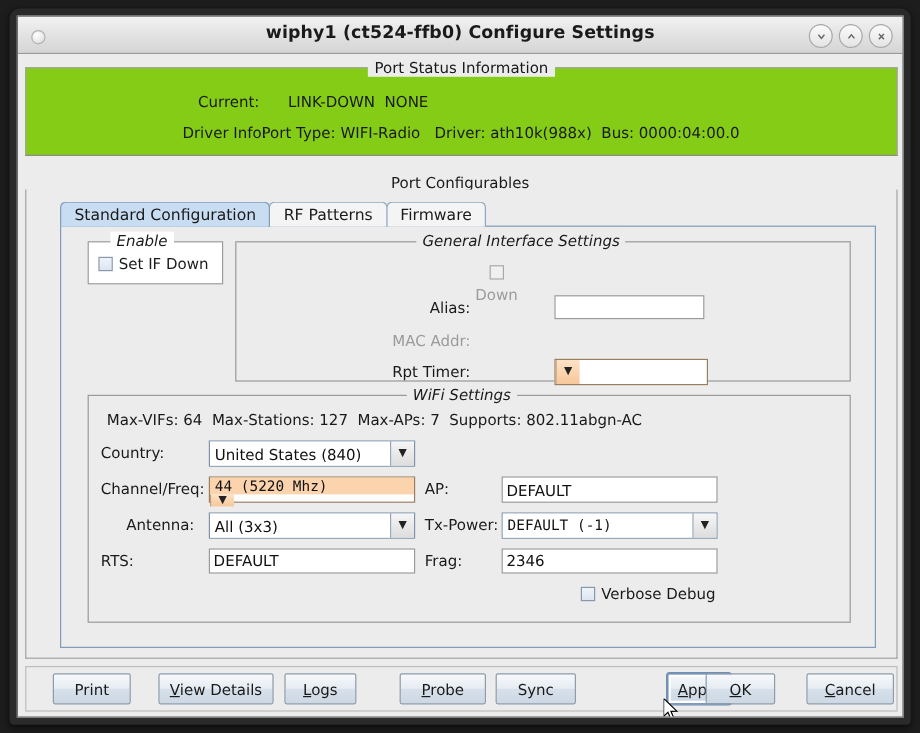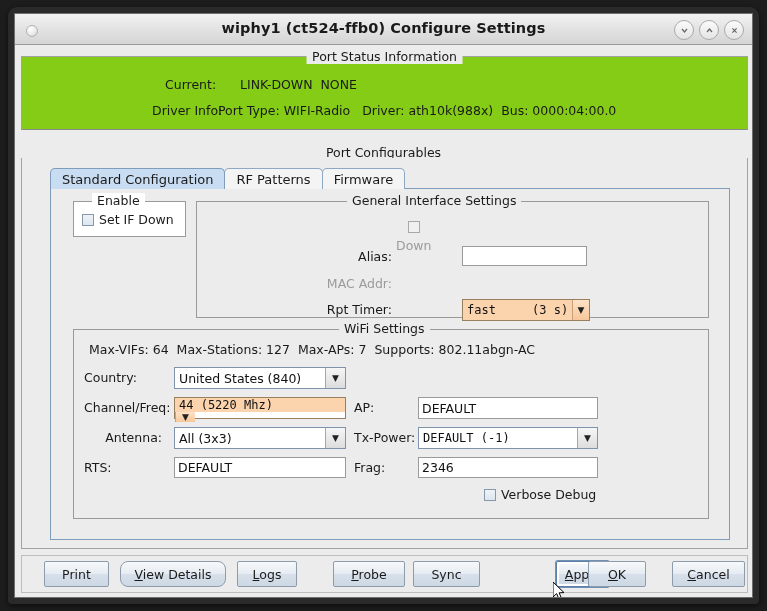--- a/index.html
+++ b/index.html
@@ -65,20 +65,21 @@
     box-sizing: border-box;
   }
   .group > .legend {
     position: absolute;
     top: -9px;
     background: #ececec;
     padding: 0 5px;
     font-size: 12.5px;
     color: #1a1a1a;
     white-space: nowrap;
+    font-style: italic;
   }
   
   .status-box {
     position: absolute; left: 6px; top: 42px;
     width: 727px; height: 74px;
     background: #84cc16;
     border: 1px solid #a2a2a2;
     border-bottom-color: #8a8a8a;
     box-sizing: border-box;
   }
@@ -293,21 +294,20 @@
           <span>Down</span>
         </div>
 
         <div class="lbl" style="position:absolute; left:120px; top:47px; width:75px;">Alias:</div>
         <input class="txtin" style="position: absolute; left: 265px; top: 44px; width: 125px;" type="text" value="">
 
         <div class="lbl dim" style="position:absolute; left:100px; top:74px; width:95px;">MAC Addr:</div>
 
         <div class="lbl" style="position:absolute; left:100px; top:100px; width:95px;">Rpt Timer:</div>
         <div class="combo mod" style="position:absolute; left:265px; top:97px; width:128px;">
-          <div class="val">fast     (3 s)</div>
           <div class="arrow">▼</div>
         </div>
       </div>
 
       <div class="wifi-group group">
         <div class="legend">WiFi Settings</div>
 
         <div class="caps">Max-VIFs: 64  Max-Stations: 127  Max-APs: 7  Supports: 802.11abgn-AC</div>
 
         <div class="lbl" style="position:absolute; left:10px; top:40px; width:78px; text-align:left;">Country:</div>
@@ -344,21 +344,21 @@
           <span class="chk"></span>
           <span>Verbose Debug</span>
         </div>
       </div>
     </div>
 
     <div class="btnbar">
       <div class="btn" style="left:22px; top:5px; width:65px;">
         <span>Print</span>
       </div>
-      <div class="btn" style="left:98px; top:5px; width:106px;border-radius:8px;">
+      <div class="btn" style="left:110px; top:5px; width:96px;">
         <span><u>V</u><span>iew Details</span></span>
       </div>
       <div class="btn" style="left:215px; top:5px; width:60px;">
         <span><u>L</u><span>ogs</span></span>
       </div>
       <div class="btn" style="left:311px; top:5px; width:72px;">
         <span><u>P</u><span>robe</span></span>
       </div>
       <div class="btn" style="left:391px; top:5px; width:67px;">
         <span>Sync</span>

